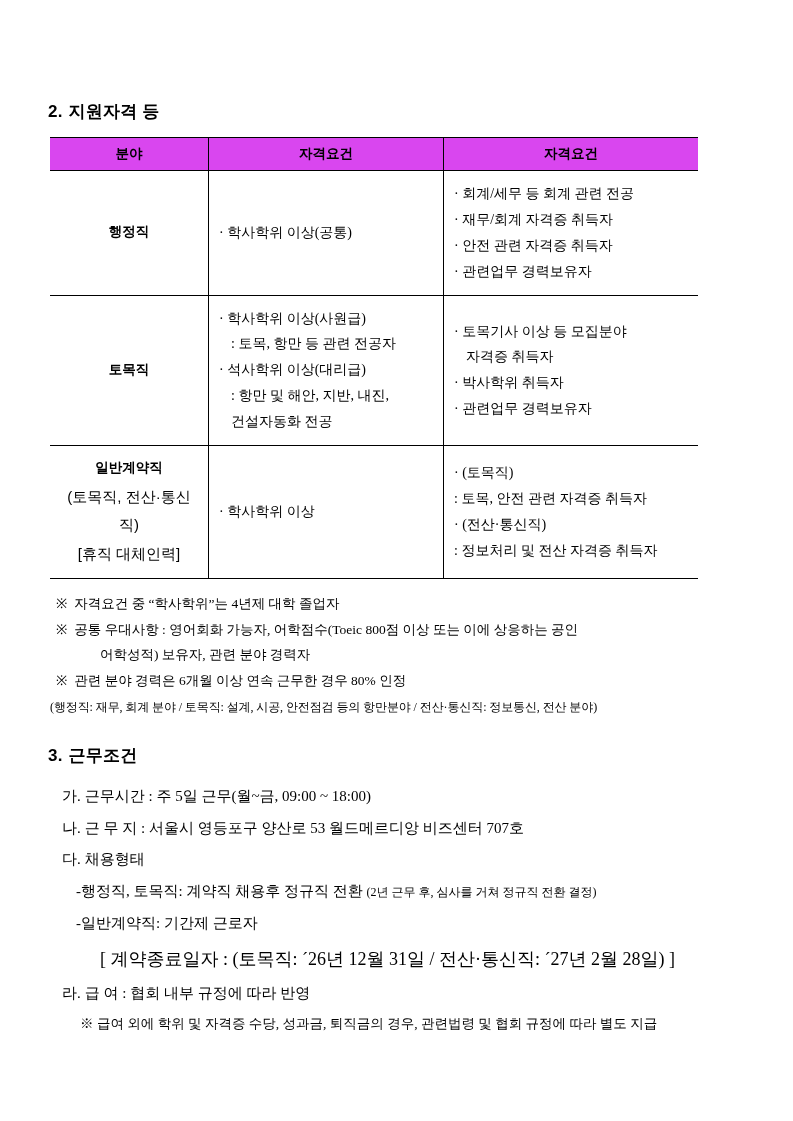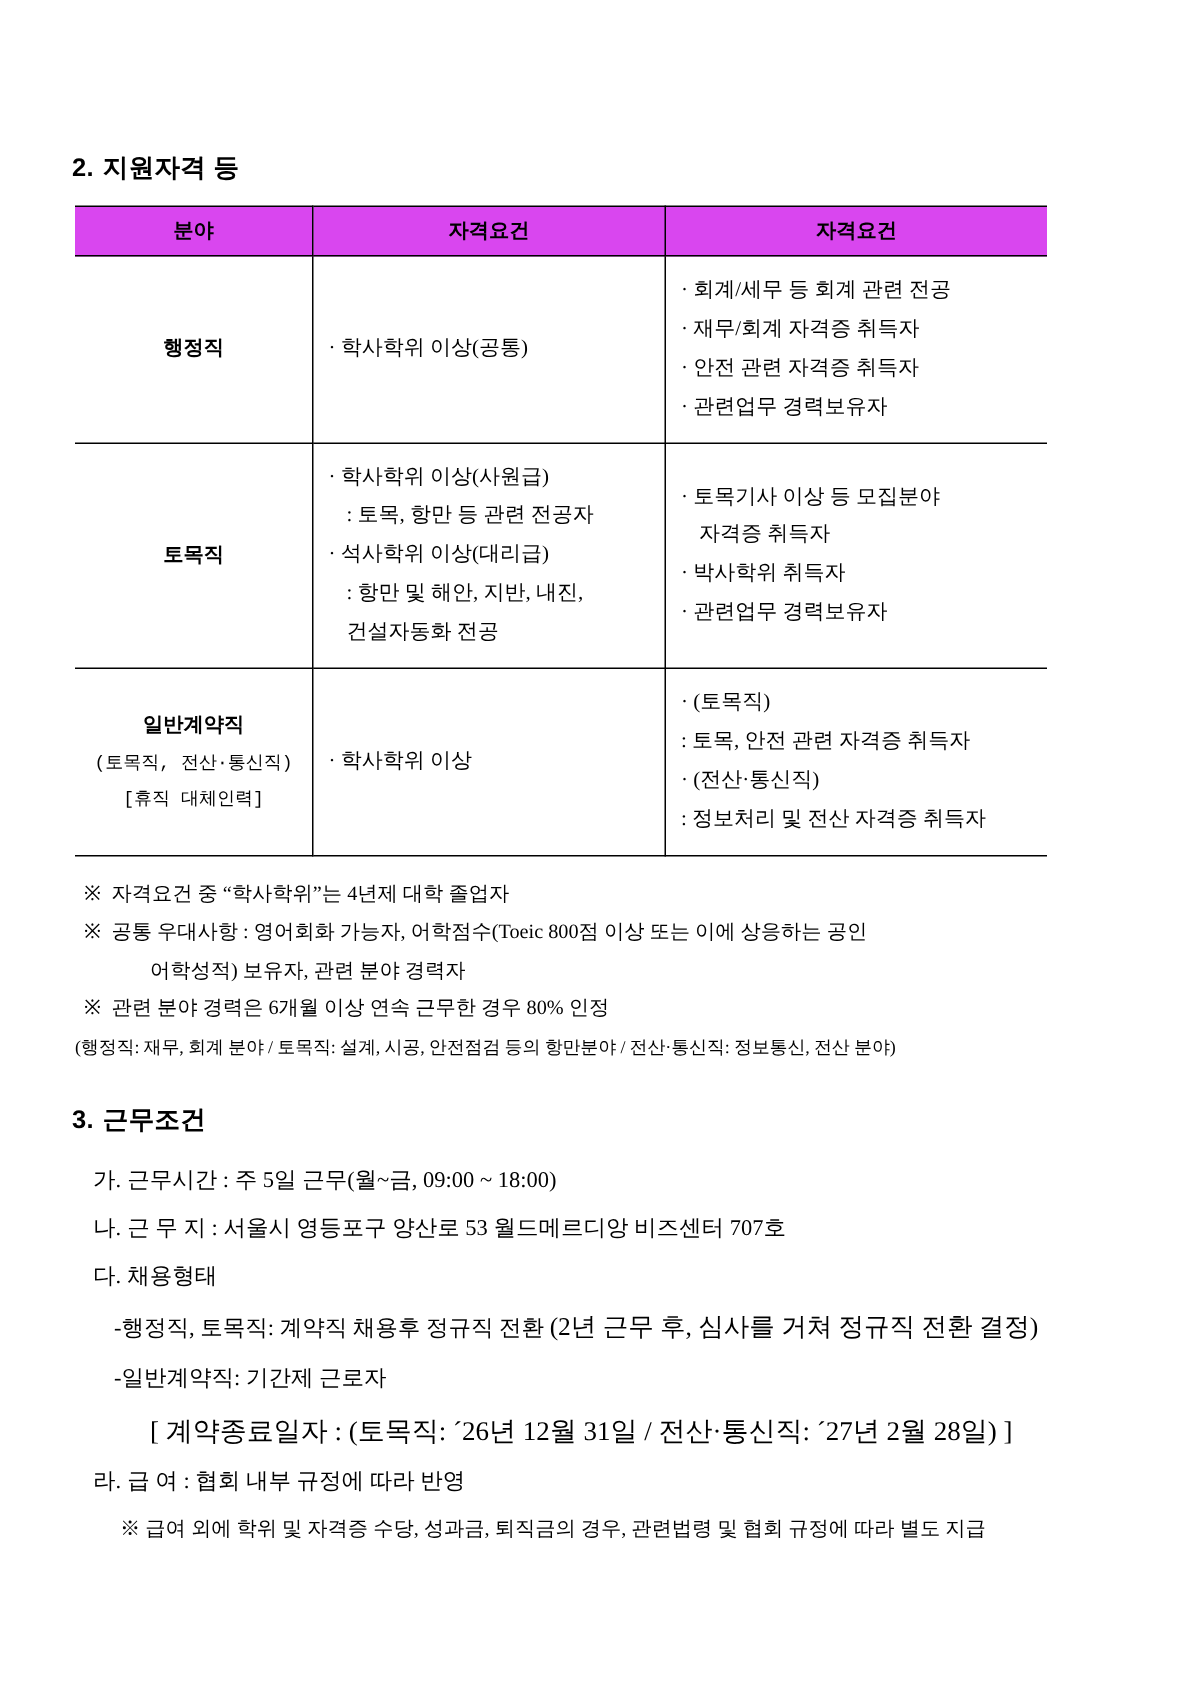--- a/index.html
+++ b/index.html
@@ -63,22 +63,22 @@
     font-weight: bold;
     font-size: 13.5px;
   }
   table.qual td.col2 {
     border-right: 1px solid #000;
   }
   table.qual tr.last td { border-bottom: 1.6px solid #000; }
   .sub-line {
     display: block;
     font-weight: normal;
-    font-size: 12px;
-    font-family: Liberation Mono, monospace;
+    font-size: 15px;
+    font-family: Liberation Sans, sans-serif;
     margin-top: 2px;
   }
   .li {
     display: block;
     white-space: nowrap;
   }
   .li.indent {
     padding-left: 12px;
   }
   .notes {
@@ -114,21 +114,21 @@
   .cond-item .lbl {
     display: inline-block;
     margin-right: 4px;
   }
   .dash {
     display: block;
     padding-left: 14px;
     white-space: nowrap;
   }
   .dash .small {
-    font-size: 17px;
+    font-size: 12px;
   }
   .bracket {
     display: block;
     padding-left: 38px;
     font-size: 18px;
     white-space: nowrap;
   }
   .star-note {
     display: block;
     padding-left: 18px;

